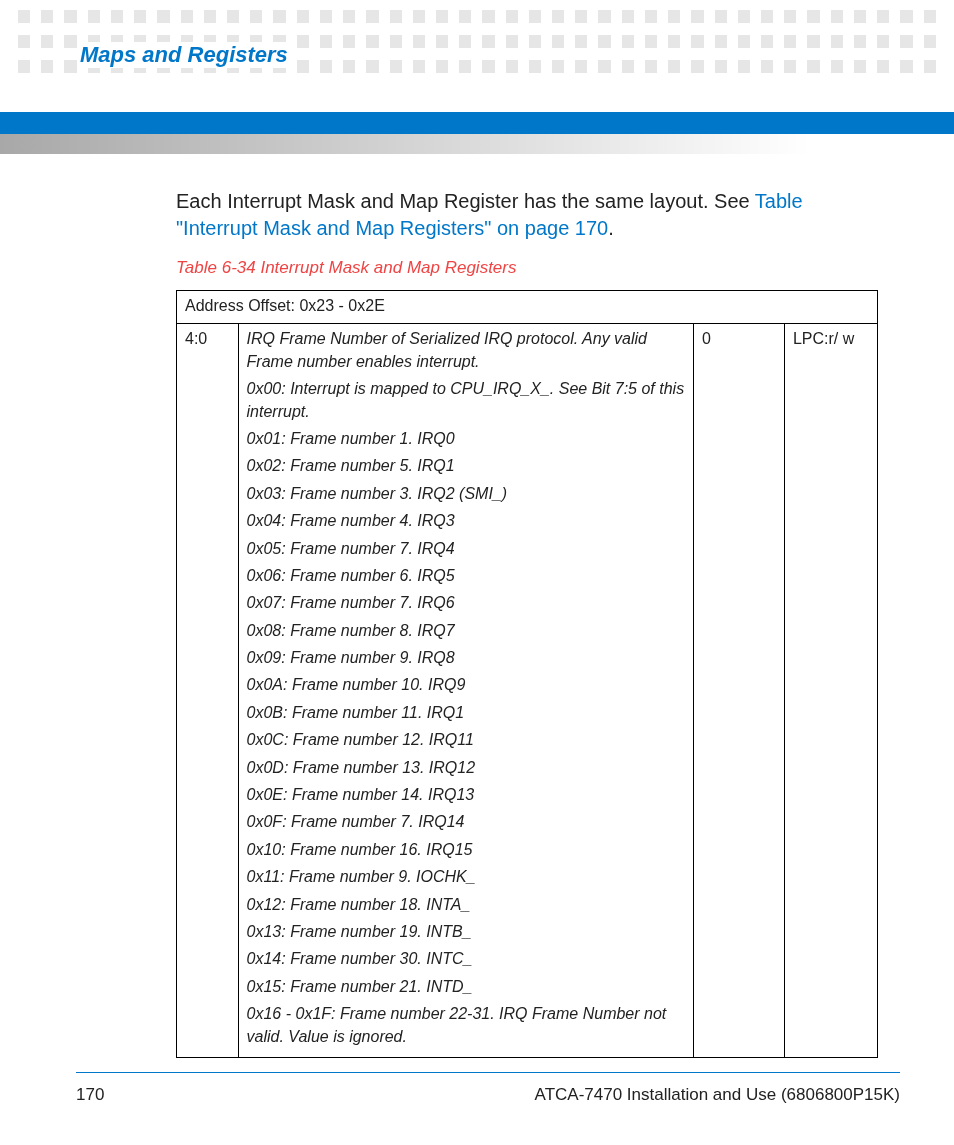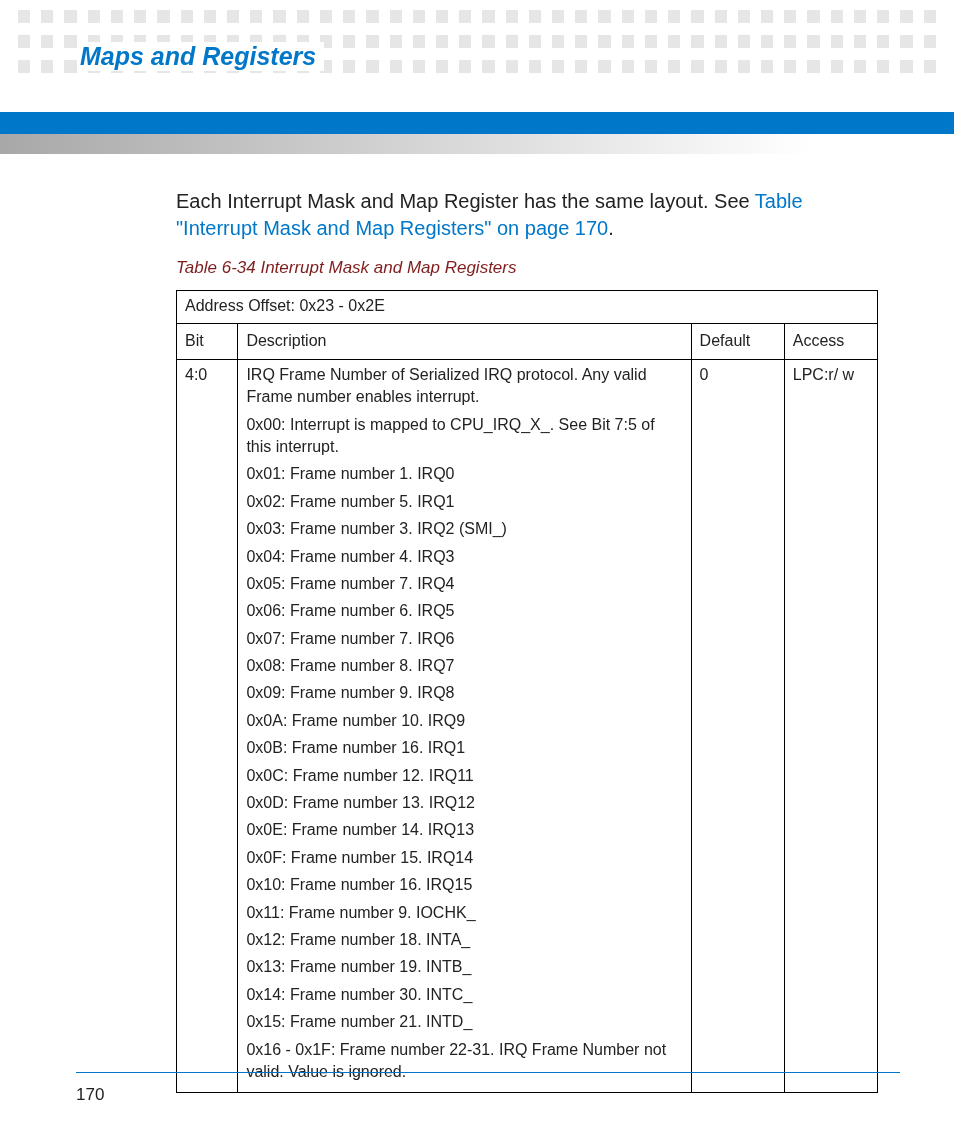--- a/index.html
+++ b/index.html
@@ -36,21 +36,21 @@
     height: 13px;
     background: #e6e6e6;
   }
   .dots .row2 { margin-top: 12px; }
   .dots .row3 { margin-top: 12px; }
 
   .header-title {
     position: absolute;
     top: 42px;
     left: 80px;
-    font-size: 25px;
+    font-size: 22px;
     font-weight: 700;
     font-style: italic;
     color: #0077c8;
     background: #ffffff;
     padding: 0 8px 0 0;
   }
 
   .blue-bar {
     position: absolute;
     top: 112px;
@@ -80,21 +80,21 @@
   .body-text .link {
     color: #0077c8;
   }
 
   .table-caption {
     position: absolute;
     top: 258px;
     left: 176px;
     font-size: 17px;
     font-style: italic;
-    color: #7f1d1d;
+    color: #ef4444;
   }
 
   table.reg {
     position: absolute;
     top: 290px;
     left: 176px;
     width: 702px;
     border-collapse: collapse;
     font-size: 16px;
     line-height: 1.4;
@@ -113,20 +113,21 @@
     padding-top: 6px;
     padding-bottom: 6px;
   }
   .col-bit   { width: 46px; }
   .col-desc  { width: 460px; }
   .col-def   { width: 78px; }
   .col-acc   { width: 78px; }
 
   .desc p {
     margin: 0 0 5px 0;
+    font-style: italic;
   }
 
   .footer-rule {
     position: absolute;
     left: 76px;
     right: 54px;
     bottom: 72px;
     height: 1.5px;
     background: #0077c8;
   }
@@ -283,59 +284,54 @@
   <div class="body-text">
     <span>Each Interrupt Mask and Map Register has the same layout. See </span><span class="link">Table "Interrupt Mask and Map Registers" on page 170</span><span>.</span>
   </div>
 
   <div class="table-caption">Table 6-34 Interrupt Mask and Map Registers</div>
 
   <table class="reg">
     <tbody>
         <tr class="addr-row">
       <td colspan="4">Address Offset: 0x23 - 0x2E</td>
-    </tr>
-    <tr class="hdr">
-      <td class="col-bit">Bit</td>
-      <td class="col-desc">Description</td>
-      <td class="col-def">Default</td>
-      <td class="col-acc">Access</td>
     </tr>
     <tr>
       <td class="col-bit">4:0</td>
       <td class="col-desc desc" id="desc-cell">
             <p>IRQ Frame Number of Serialized IRQ protocol. Any valid Frame number enables interrupt.</p>
             <p>0x00: Interrupt is mapped to CPU_IRQ_X_. See Bit 7:5 of this interrupt.</p>
             <p>0x01: Frame number 1. IRQ0</p>
             <p>0x02: Frame number 5. IRQ1</p>
             <p>0x03: Frame number 3. IRQ2 (SMI_)</p>
             <p>0x04: Frame number 4. IRQ3</p>
             <p>0x05: Frame number 7. IRQ4</p>
             <p>0x06: Frame number 6. IRQ5</p>
             <p>0x07: Frame number 7. IRQ6</p>
             <p>0x08: Frame number 8. IRQ7</p>
             <p>0x09: Frame number 9. IRQ8</p>
             <p>0x0A: Frame number 10. IRQ9</p>
-            <p>0x0B: Frame number 16. IRQ1</p>
+            <p>0x0B: Frame number 11. IRQ1</p>
             <p>0x0C: Frame number 12. IRQ11</p>
             <p>0x0D: Frame number 13. IRQ12</p>
             <p>0x0E: Frame number 14. IRQ13</p>
-            <p>0x0F: Frame number 15. IRQ14</p>
+            <p>0x0F: Frame number 7. IRQ14</p>
             <p>0x10: Frame number 16. IRQ15</p>
             <p>0x11: Frame number 9. IOCHK_</p>
             <p>0x12: Frame number 18. INTA_</p>
             <p>0x13: Frame number 19. INTB_</p>
             <p>0x14: Frame number 30. INTC_</p>
             <p>0x15: Frame number 21. INTD_</p>
             <p>0x16 - 0x1F: Frame number 22-31. IRQ Frame Number not valid. Value is ignored.</p>
           </td>
       <td class="col-def">0</td>
       <td class="col-acc">LPC:r/ w</td>
     </tr>
   </tbody>
     </table>
 
   <div class="footer-rule"></div>
   <div class="footer">
     <span>170</span>
+    <span>ATCA-7470 Installation and Use (6806800P15K)</span>
   </div>
 
 </div>
 
 </body></html>

